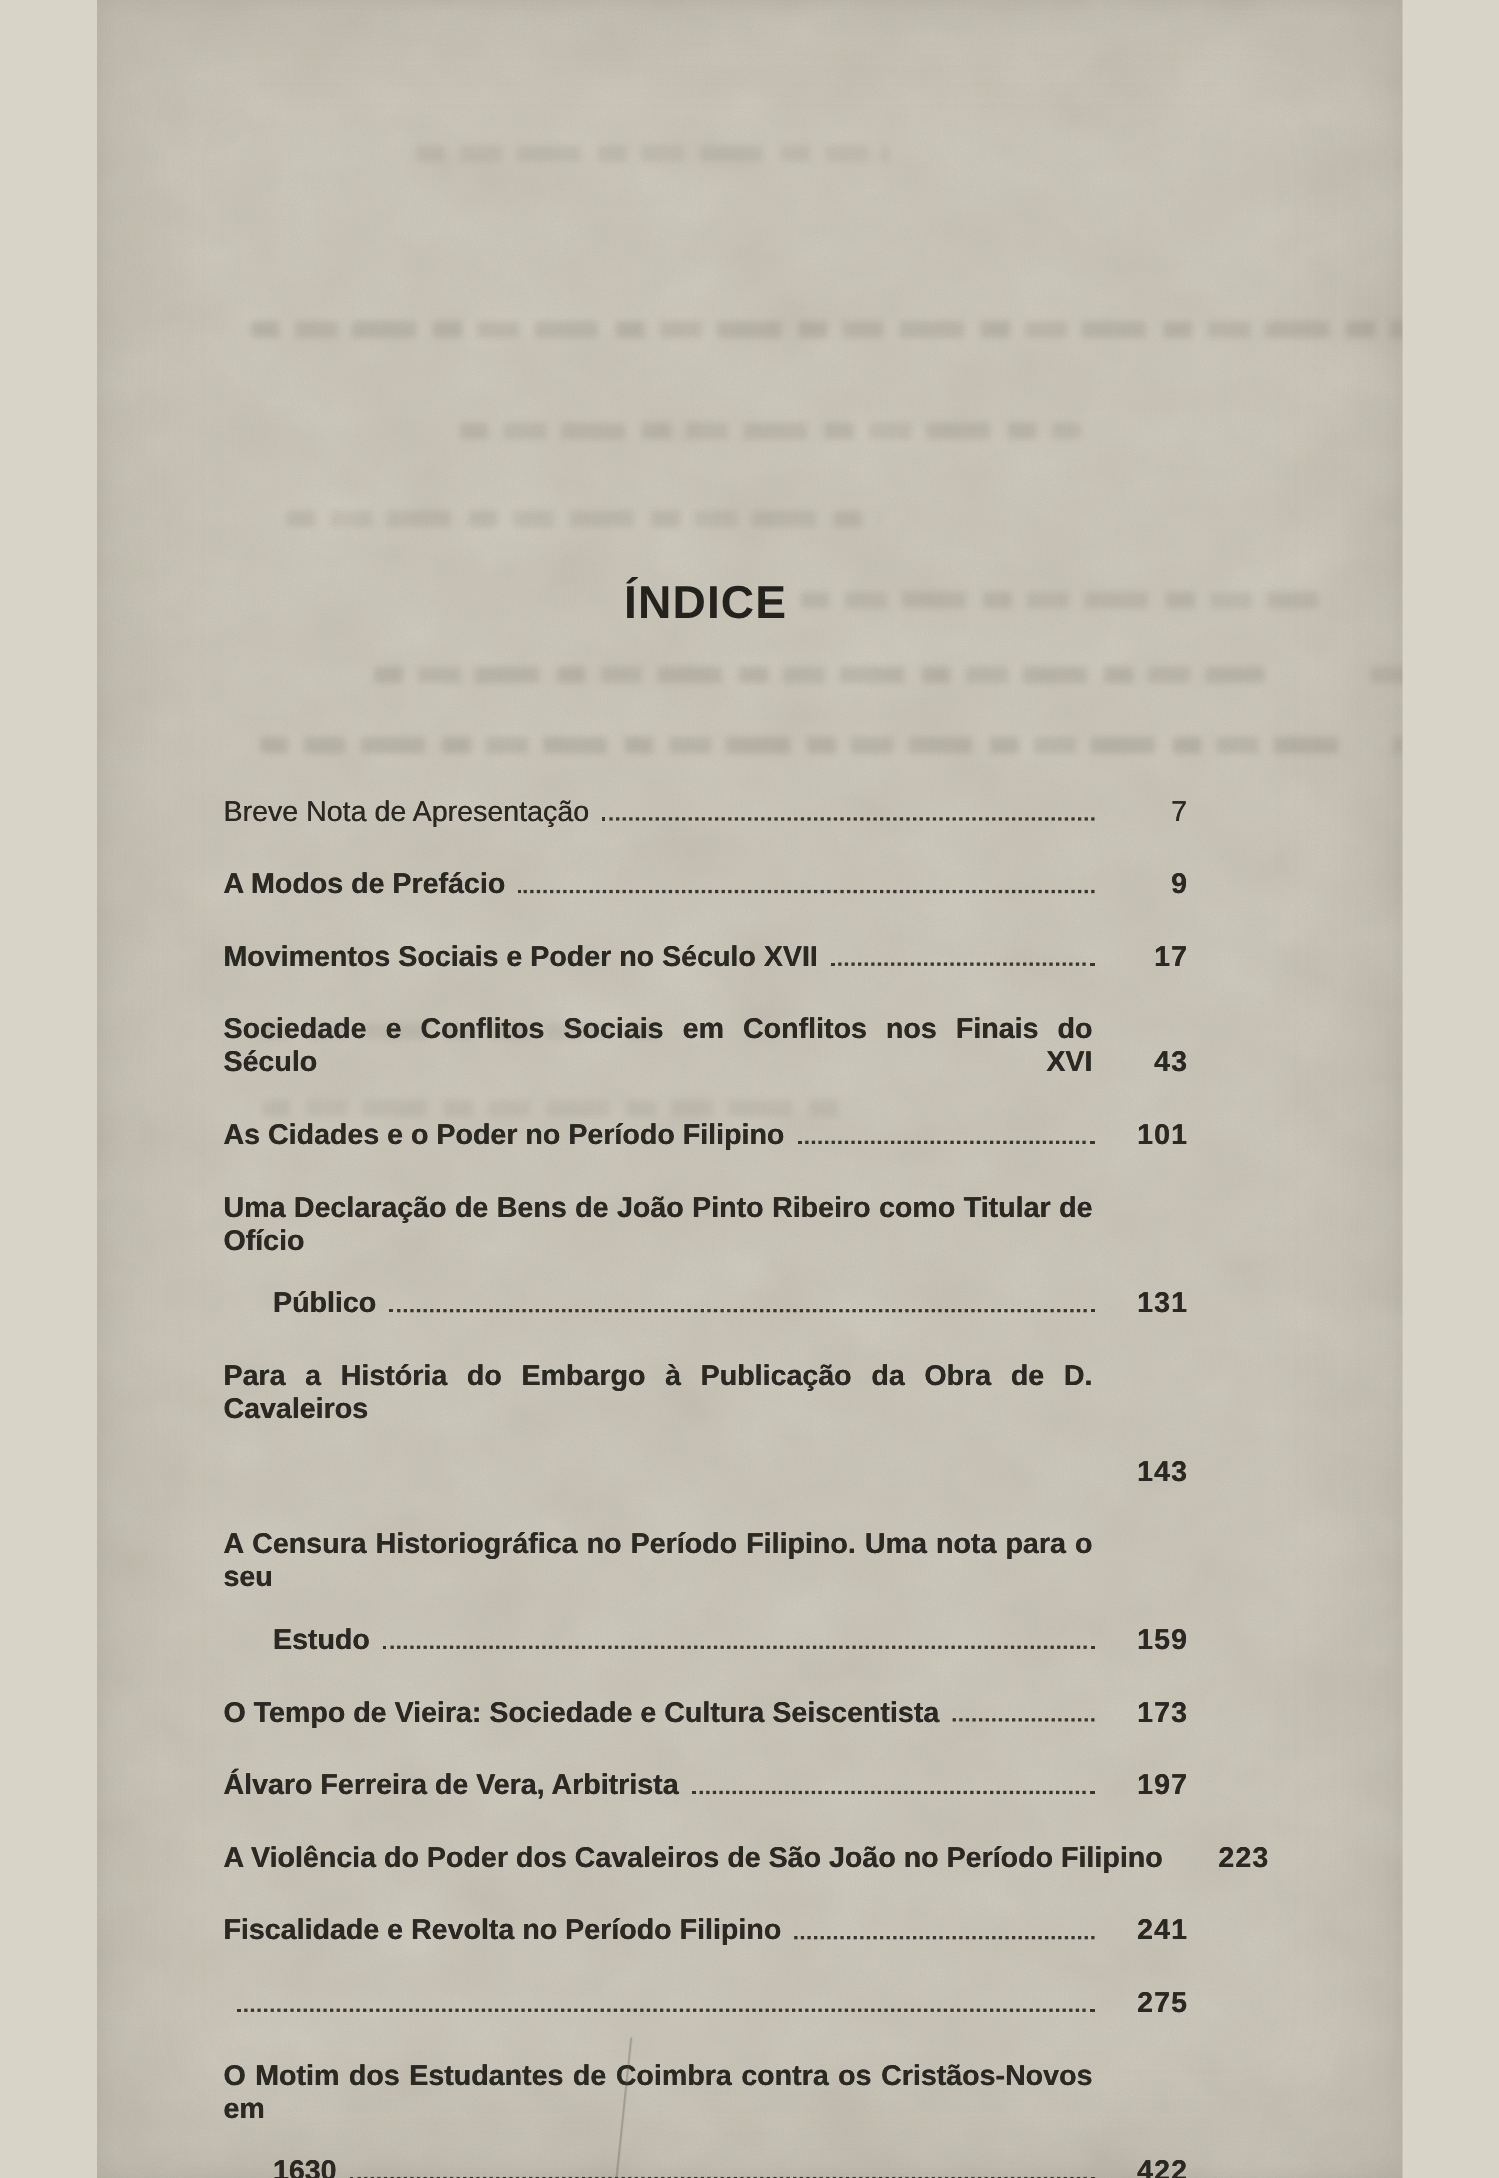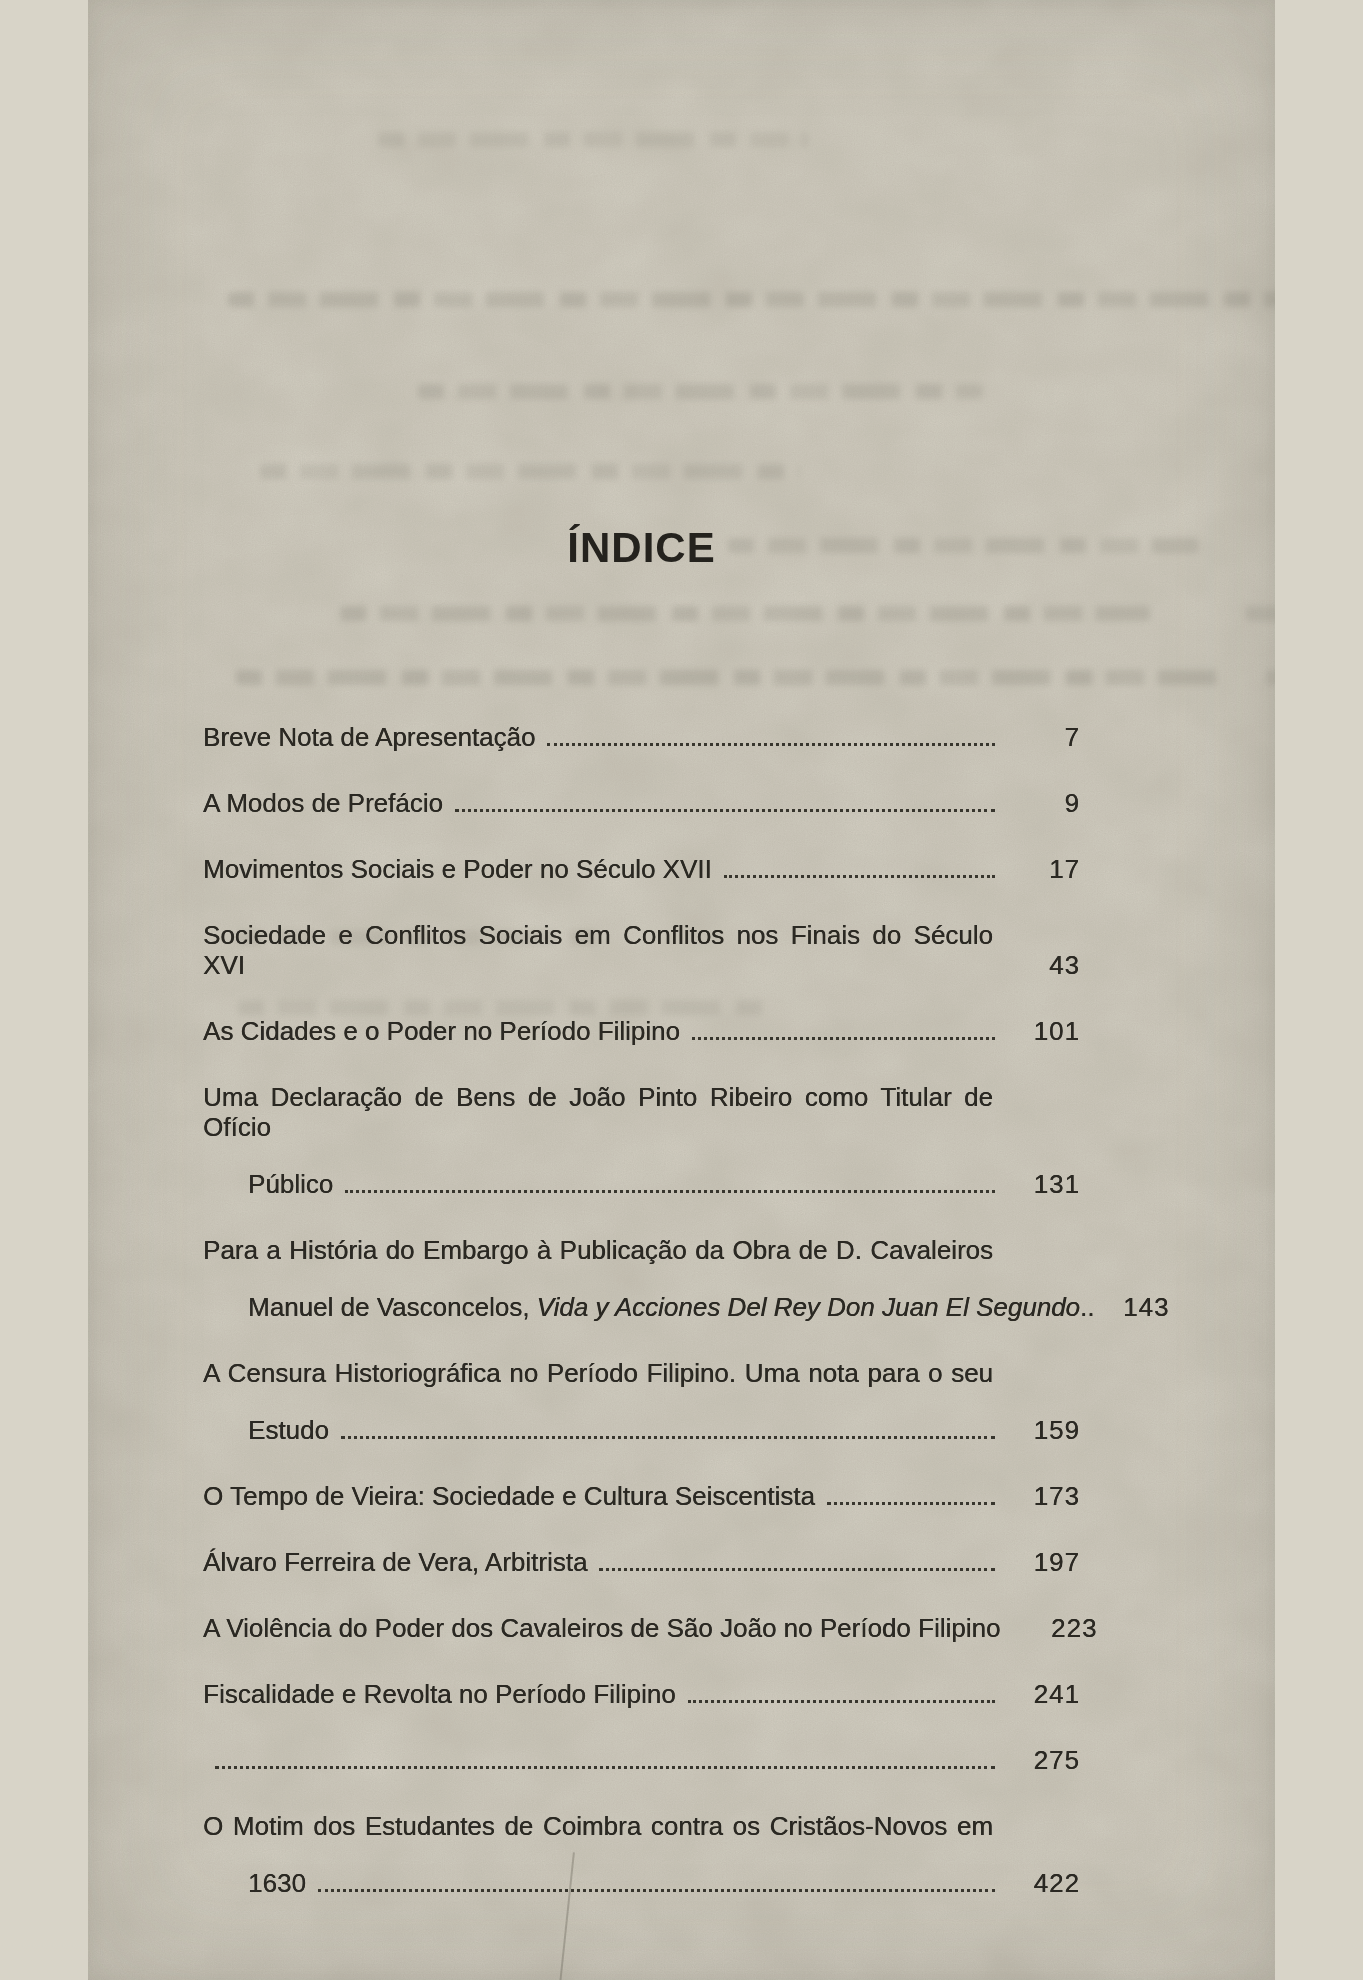--- a/index.html
+++ b/index.html
@@ -28,21 +28,21 @@
     pointer-events:none;opacity:.5;mix-blend-mode:multiply;z-index:5;
   }
   .title{
     margin:524px 0 0 0;
     font-size:42px;font-weight:700;
     letter-spacing:1px;
     text-align:center;
     color:#272520;
   }
   .toc{margin-top:150px;position:relative;z-index:2;}
-  .entry + .entry{margin-top:36px;}
+  .entry + .entry{margin-top:36px;font-weight:bold;}
   .line{display:flex;align-items:flex-end;font-size:26px;line-height:30px;margin-top:15px;}
   .line + .line{margin-top:27px;}
   .line.indent{padding-left:45px;}
   .txt{white-space:nowrap;text-shadow:.3px 0 0 currentColor;}
   .txt.justify{flex:1 1 auto;white-space:normal;text-align:justify;text-align-last:justify;margin-right:12px;}
   .txt i{font-style:italic;}
   .leader{
     flex:1 1 auto;
     border-bottom:3px dotted #34322b;
     margin:0 10px 6px 12px;
@@ -137,21 +137,20 @@
           <span class="leader"></span>
           <span class="pg">131</span>
         </div>
       </div>
       <div class="entry">
         <div class="line">
           <span class="txt justify"><span>Para a História do Embargo à Publicação da Obra de D. Cavaleiros</span></span>
           <span class="pgspace"></span>
         </div>
         <div class="line indent">
-          <span class="txt"><span>Manuel de Vasconcelos, </span><i>Vida y Acciones Del Rey Don Juan El Segundo</i><span>..</span></span>
           <span class="spacer"></span>
           <span class="pg">143</span>
         </div>
       </div>
       <div class="entry">
         <div class="line">
           <span class="txt justify"><span>A Censura Historiográfica no Período Filipino. Uma nota para o seu</span></span>
           <span class="pgspace"></span>
         </div>
         <div class="line indent">

